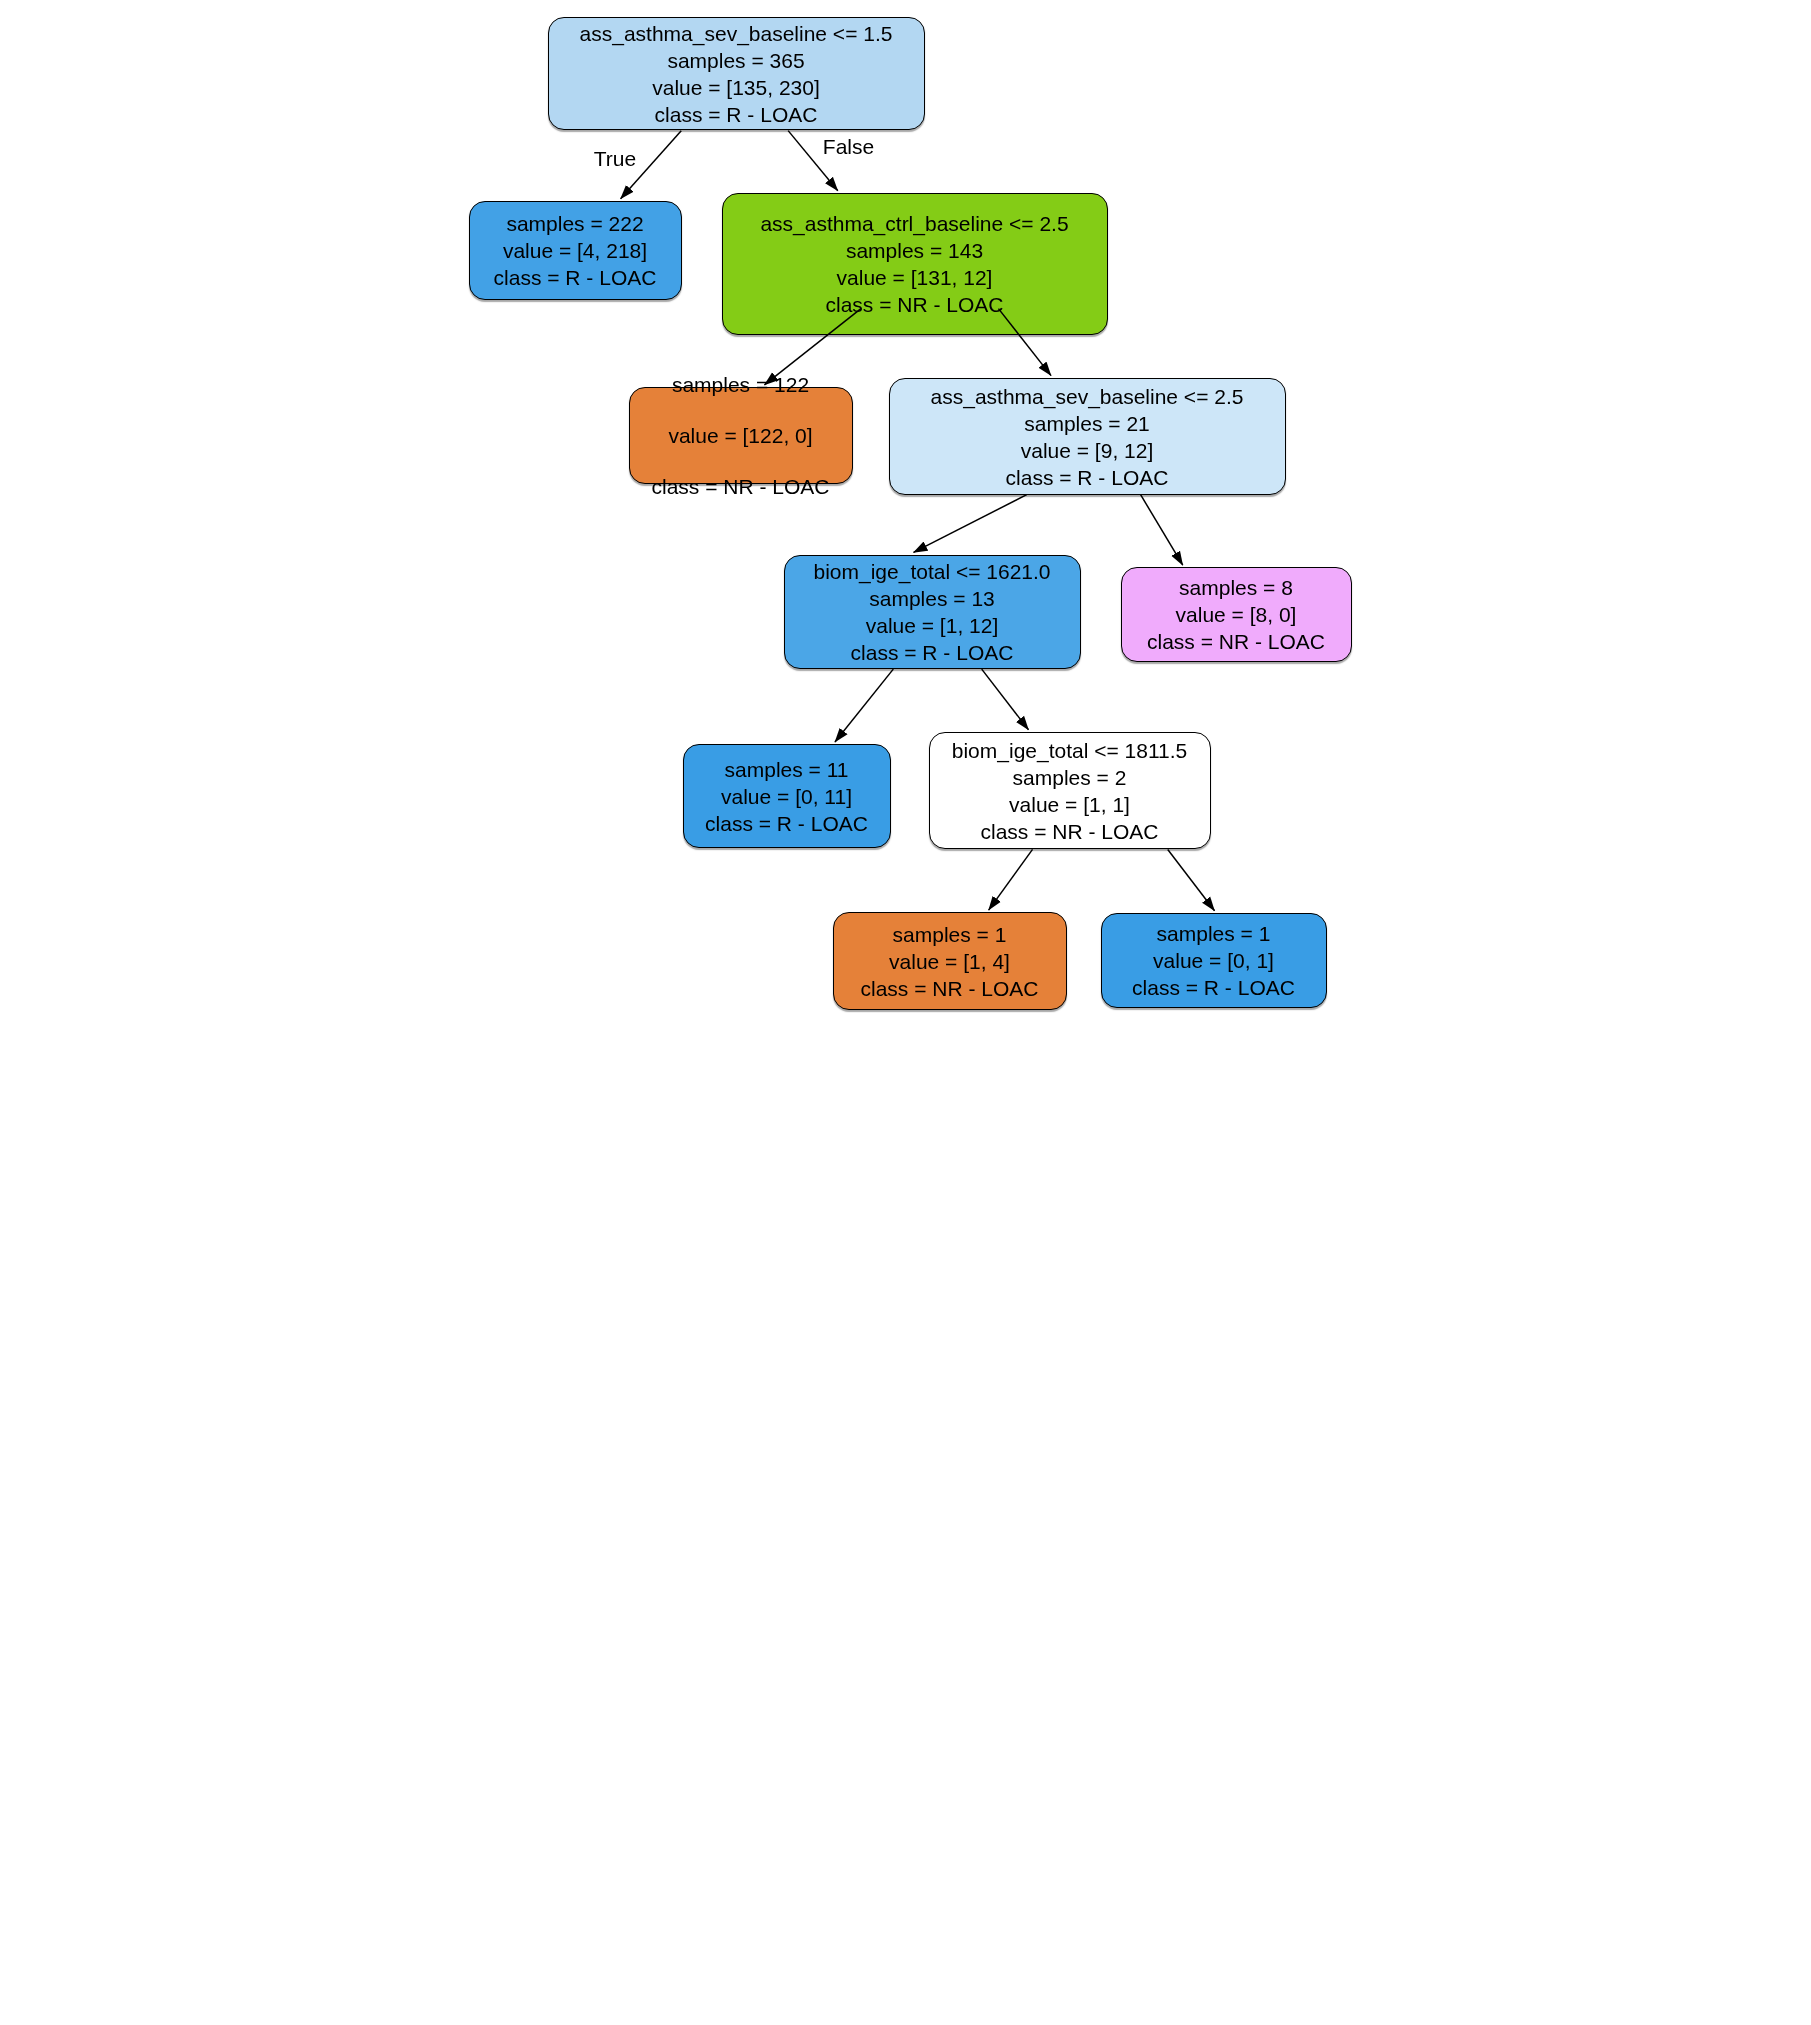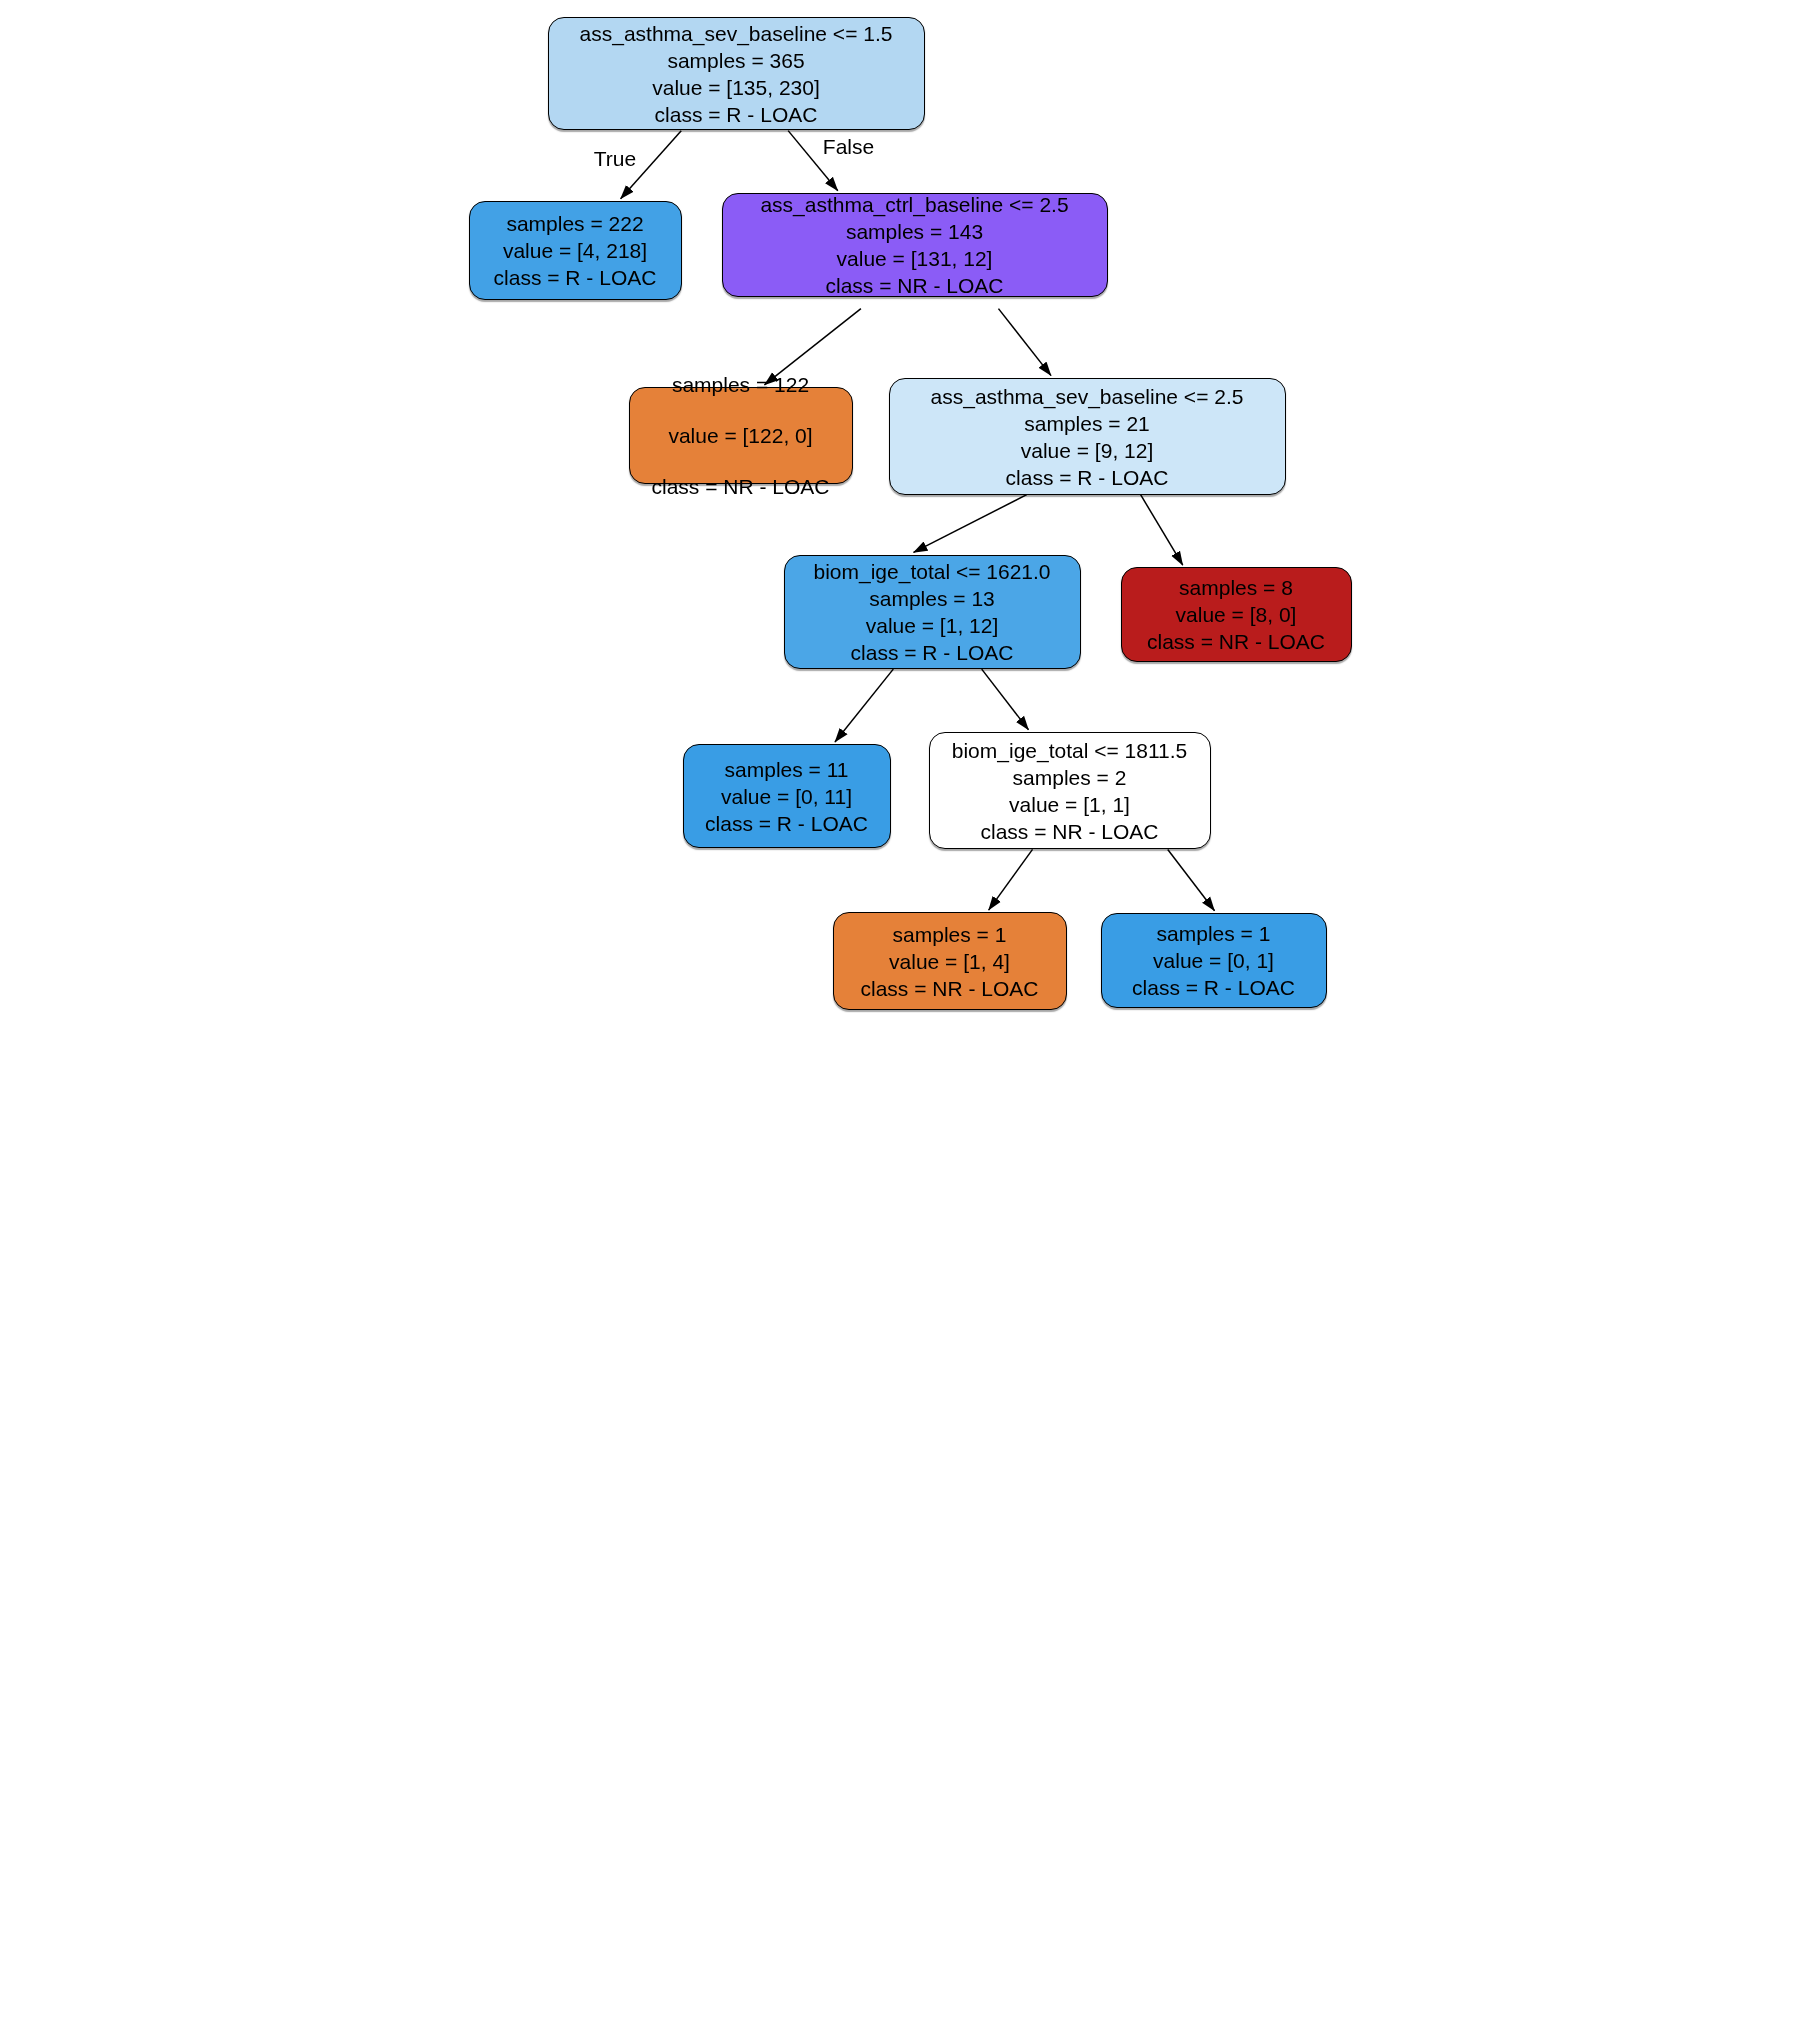--- a/index.html
+++ b/index.html
@@ -65,21 +65,21 @@
 
   <div class="edge-label" style="left:127px; top:147px; width:55px;margin-left:8px;">True</div>
   <div class="edge-label" style="left:364px; top:135px; width:64px;">False</div>
 
   <div class="node" style="left: 16px; top: 201px; width: 213px; height: 99px; background-color: rgb(66, 161, 230);">
     <div>samples = 222</div>
     <div>value = [4, 218]</div>
     <div>class = R - LOAC</div>
   </div>
 
-  <div class="node" style="left: 269px; top: 193px; width: 386px; height: 104px; background-color: #8b5cf6;">
+  <div class="node" style="left: 269px; top: 193px; width: 386px; height: 142px; background-color: #84cc16;">
     <div>ass_asthma_ctrl_baseline &lt;= 2.5</div>
     <div>samples = 143</div>
     <div>value = [131, 12]</div>
     <div>class = NR - LOAC</div>
   </div>
 
   <div class="node" style="left: 176px; top: 387px; width: 224px; height: 97px; background-color: rgb(229, 129, 57); gap: 24px;">
     <div>samples = 122</div>
     <div>value = [122, 0]</div>
     <div>class = NR - LOAC</div>
@@ -92,21 +92,21 @@
     <div>class = R - LOAC</div>
   </div>
 
   <div class="node" style="left: 331px; top: 555px; width: 297px; height: 114px; background-color: rgb(75, 166, 231);">
     <div>biom_ige_total &lt;= 1621.0</div>
     <div>samples = 13</div>
     <div>value = [1, 12]</div>
     <div>class = R - LOAC</div>
   </div>
 
-  <div class="node" style="left: 668px; top: 567px; width: 231px; height: 95px; background-color: #b91c1c;">
+  <div class="node" style="left: 668px; top: 567px; width: 231px; height: 95px; background-color: #f0abfc;">
     <div>samples = 8</div>
     <div>value = [8, 0]</div>
     <div>class = NR - LOAC</div>
   </div>
 
   <div class="node" style="left: 230px; top: 744px; width: 208px; height: 104px; background-color: rgb(57, 157, 229);">
     <div>samples = 11</div>
     <div>value = [0, 11]</div>
     <div>class = R - LOAC</div>
   </div>

